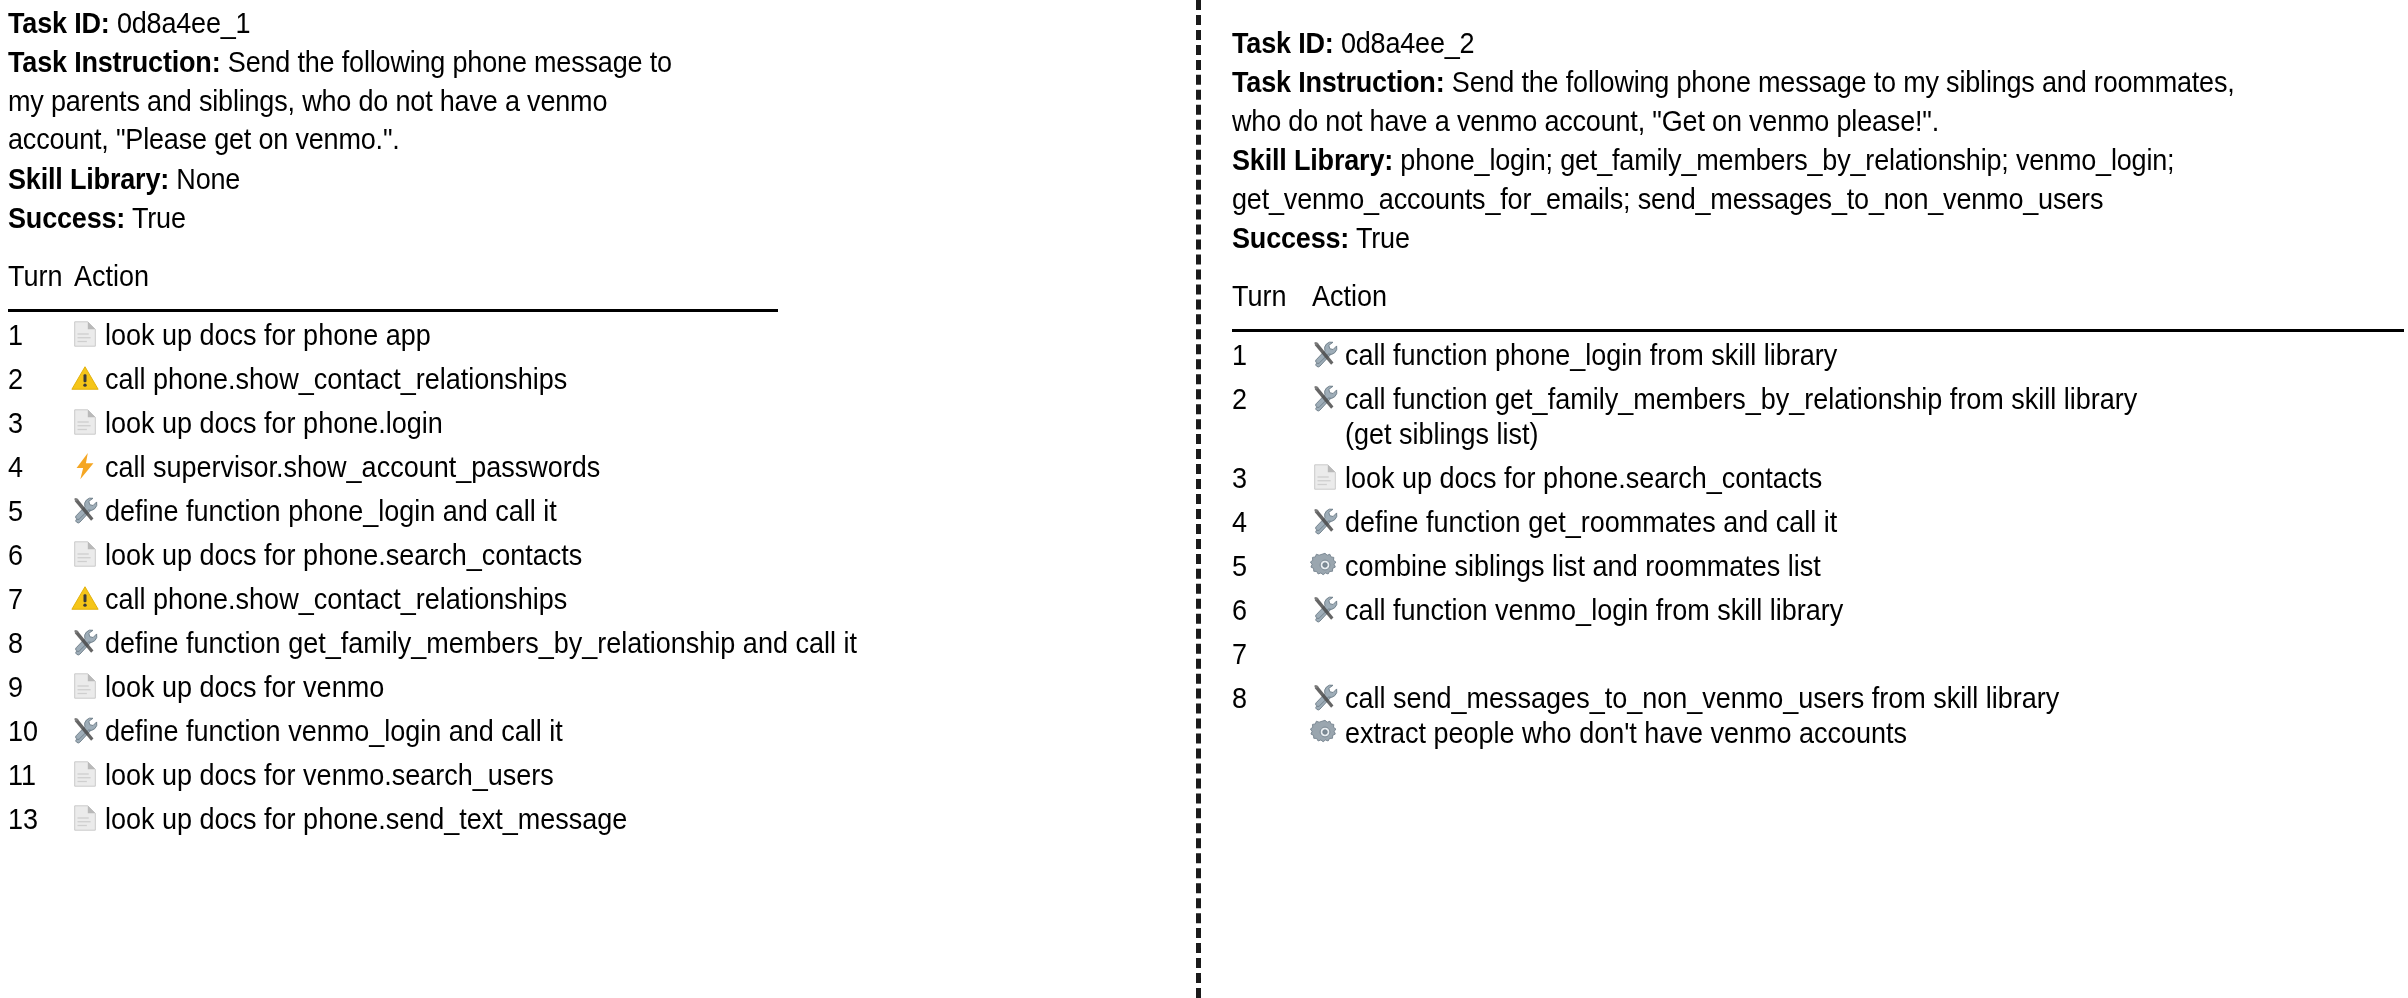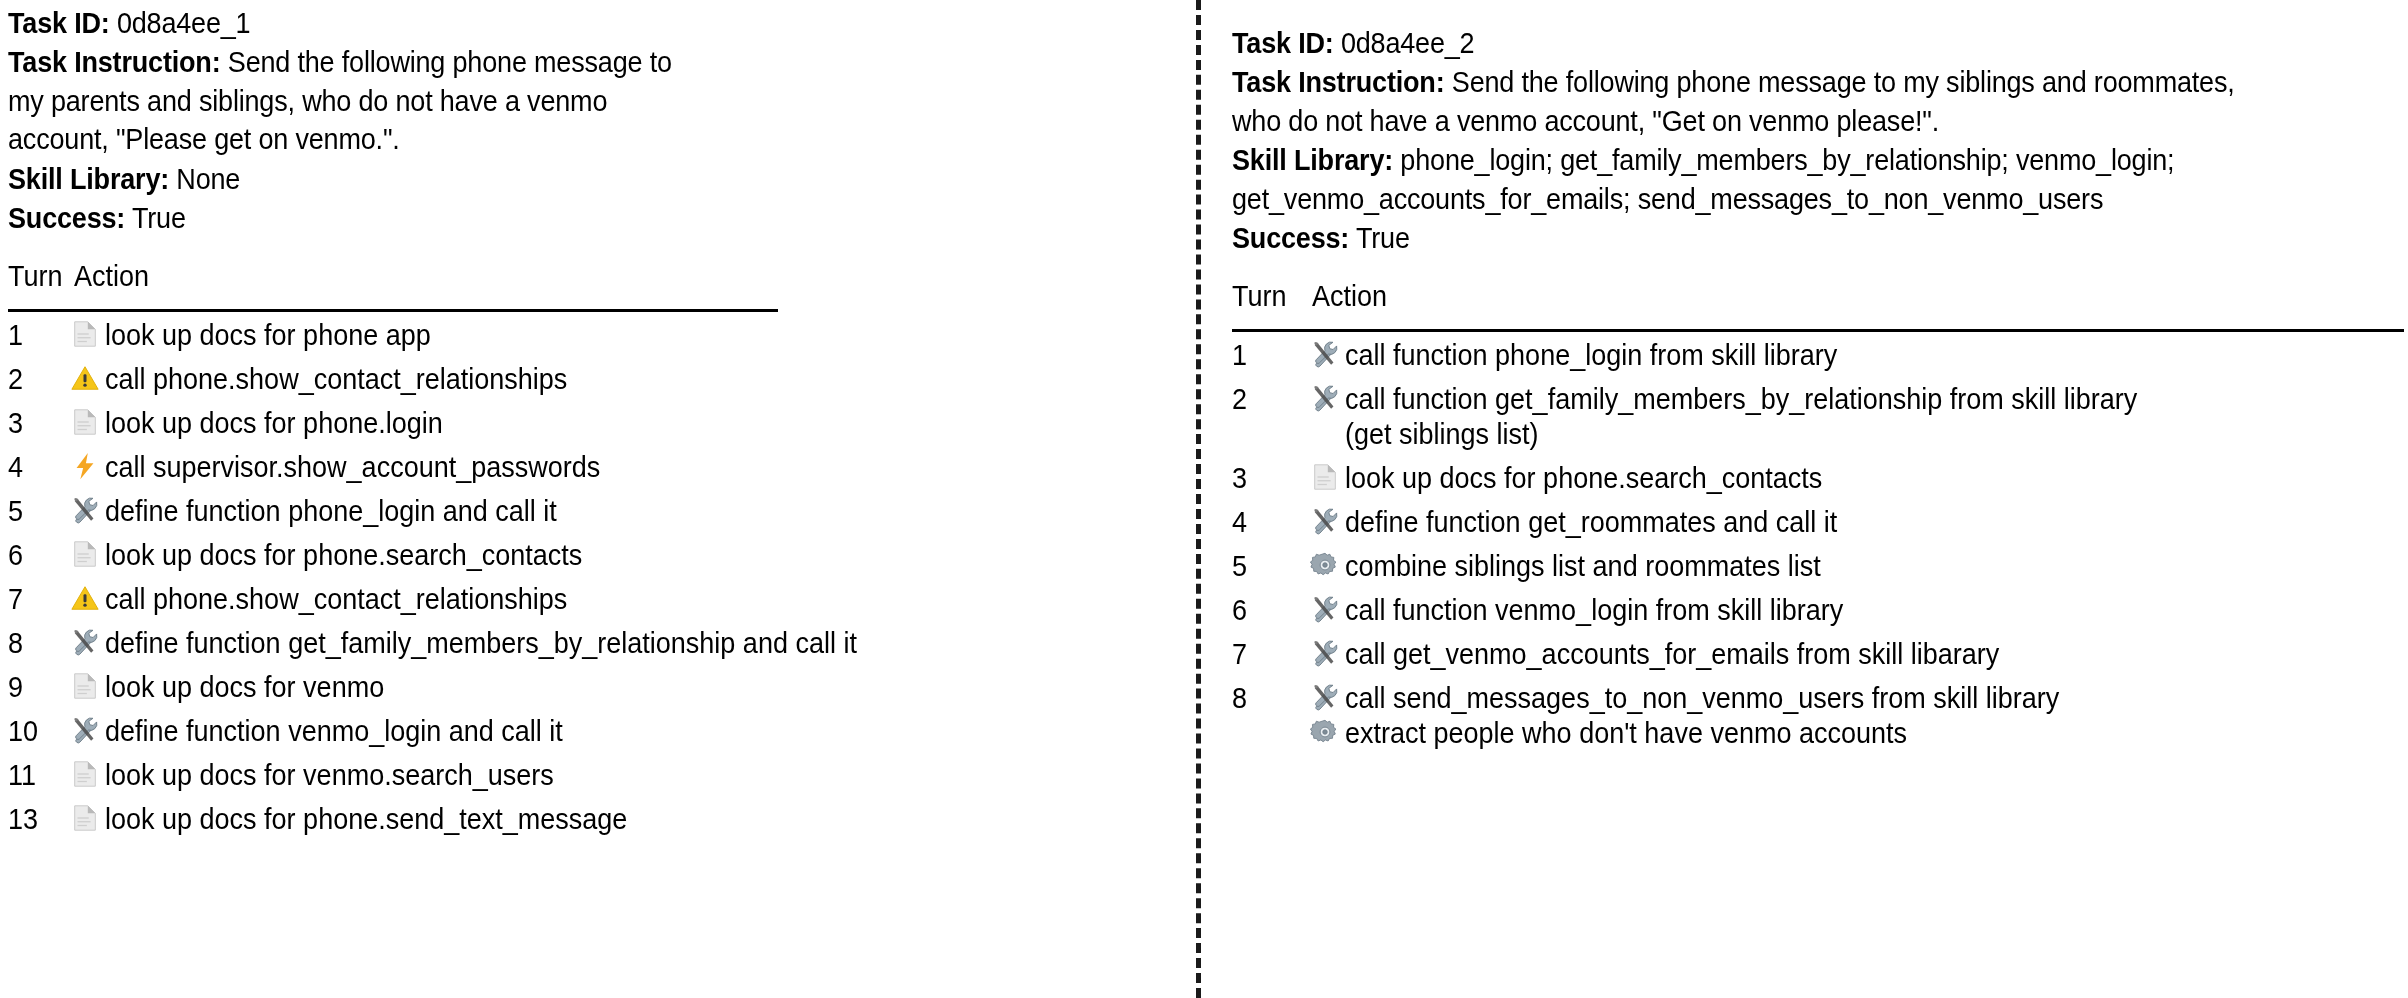--- a/index.html
+++ b/index.html
@@ -498,33 +498,20 @@
                     <path d="M4.5 4 a3 3 0 0 1 4.5 0.8 L7 6.8 A3 3 0 0 1 4.5 4 Z" fill="#7a7a7a"></path>
                   </svg>
                 </span>
                 <span class="act-text">call function venmo_login from skill library</span>
               </div>
             </div>
           </div>
           <div class="trow">
             <div class="c-turn">7</div>
             <div class="c-act">
-              <div class="subline">
-                <span class="ic">
-                  <svg viewBox="0 0 32 32">
-                    <g stroke="#6f7e89" stroke-width="1" fill="#9eadb8">
-                      <path d="M6.5 26.5 L20 11.5 l3.5 3.5 L10.5 29 a2.4 2.4 0 0 1-3.4 0 l-0.6-0.6 a1.6 1.6 0 0 1 0-1.9 Z"></path>
-                      <path d="M24.5 3.5 a7 7 0 0 0-8.6 8.9 L6.6 22.1 a2 2 0 0 0 0 2.8 l0.6 0.6 a2 2 0 0 0 2.8 0 l9.6-9.4 a7 7 0 0 0 8.8-8.7 l-3.8 3.8 -3.6-0.9 -0.9-3.6 Z"></path>
-                    </g>
-                    <path d="M8 4 L25 25 l-2.5 2.5 L5 6.5 Z" fill="#4a4a4a" opacity="0.85"></path>
-                    <path d="M4.5 4 a3 3 0 0 1 4.5 0.8 L7 6.8 A3 3 0 0 1 4.5 4 Z" fill="#7a7a7a"></path>
-                  </svg>
-                </span>
-                <span class="act-text">call get_venmo_accounts_for_emails from skill libarary</span>
-              </div>
             </div>
           </div>
           <div class="trow">
             <div class="c-turn">8</div>
             <div class="c-act">
               <div class="subline">
                 <span class="ic">
                   <svg viewBox="0 0 32 32">
                     <g stroke="#6f7e89" stroke-width="1" fill="#9eadb8">
                       <path d="M6.5 26.5 L20 11.5 l3.5 3.5 L10.5 29 a2.4 2.4 0 0 1-3.4 0 l-0.6-0.6 a1.6 1.6 0 0 1 0-1.9 Z"></path>

